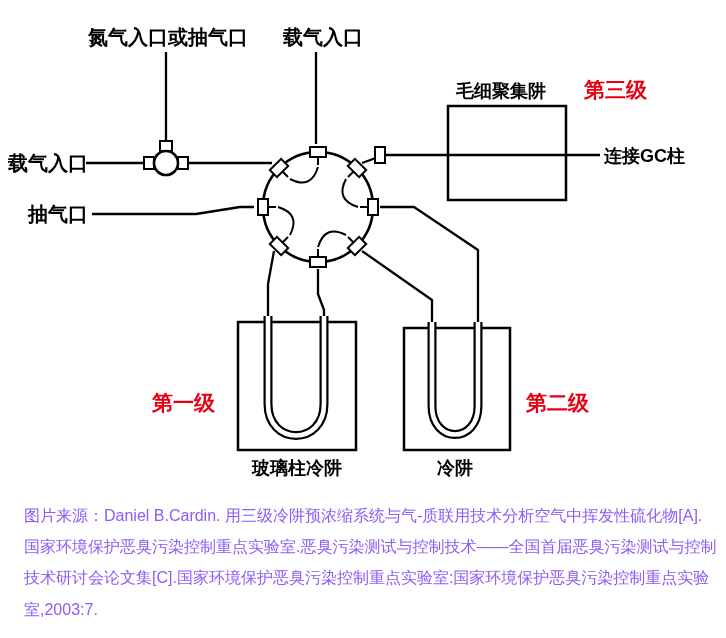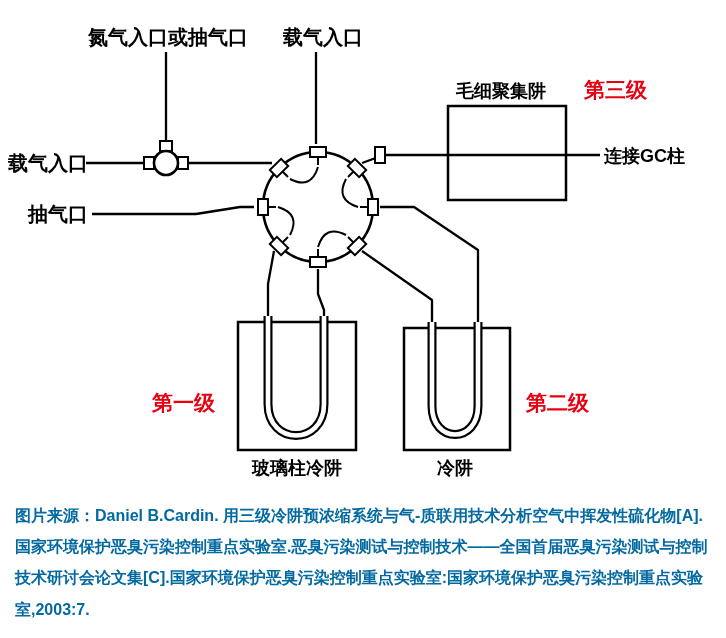--- a/index.html
+++ b/index.html
@@ -7,21 +7,21 @@
   .box{fill:#ffffff;stroke:#000000;stroke-width:2.5;}
   .ln{fill:none;stroke:#000000;stroke-width:2.3;stroke-linejoin:round;}
   .tube-outer{fill:none;stroke:#000000;stroke-width:9;}
   .tube-inner{fill:none;stroke:#ffffff;stroke-width:4.6;}
   .valve-circle{fill:#ffffff;stroke:#000000;stroke-width:2.6;}
   .rotor{fill:none;stroke:#000000;stroke-width:2;}
   .port{fill:#ffffff;stroke:#000000;stroke-width:2;}
   .lbl{font-family:"Liberation Sans",sans-serif;font-size:20px;font-weight:bold;fill:#000000;}
   .lbl-sm{font-size:18px;}
   .stage{font-family:"Liberation Sans",sans-serif;font-size:21px;font-weight:bold;fill:#e60012;}
-  .caption{font-size:16px;font-weight:bold;line-height:1.95;color:#0369a1;margin:2px 8px 0 15px;}
+  .caption{font-size:16px;font-weight:normal;line-height:1.95;color:#8b5cf6;margin:2px 8px 0 24px;}
 </style>
 </head>
 <body>
 
 <div>
 
   <svg width="726" height="494" viewBox="0 0 726 494">
 
     <rect x="448" y="106" width="118" height="94" class="box"></rect>
     <rect x="238" y="322" width="118" height="128" class="box"></rect>

